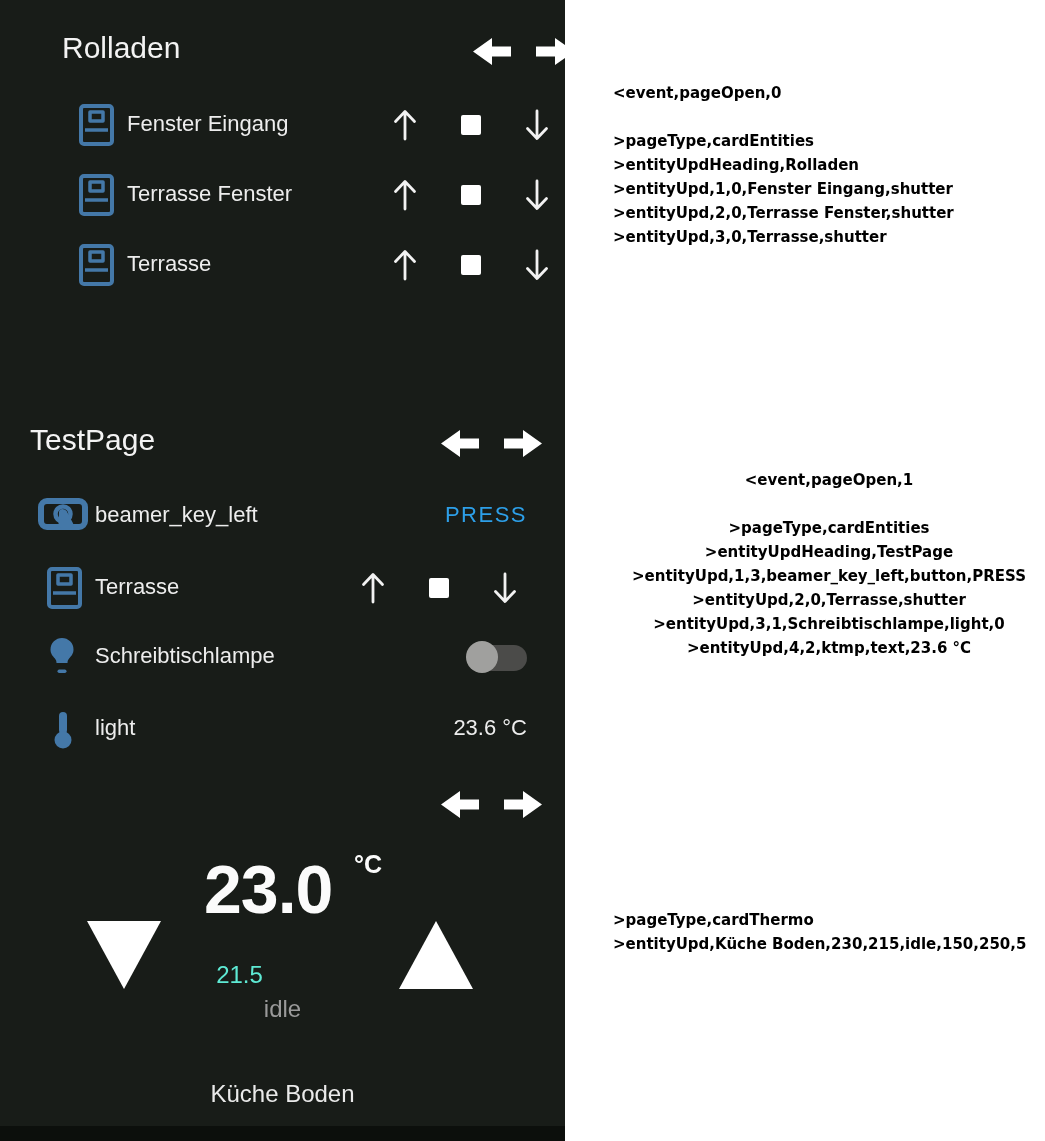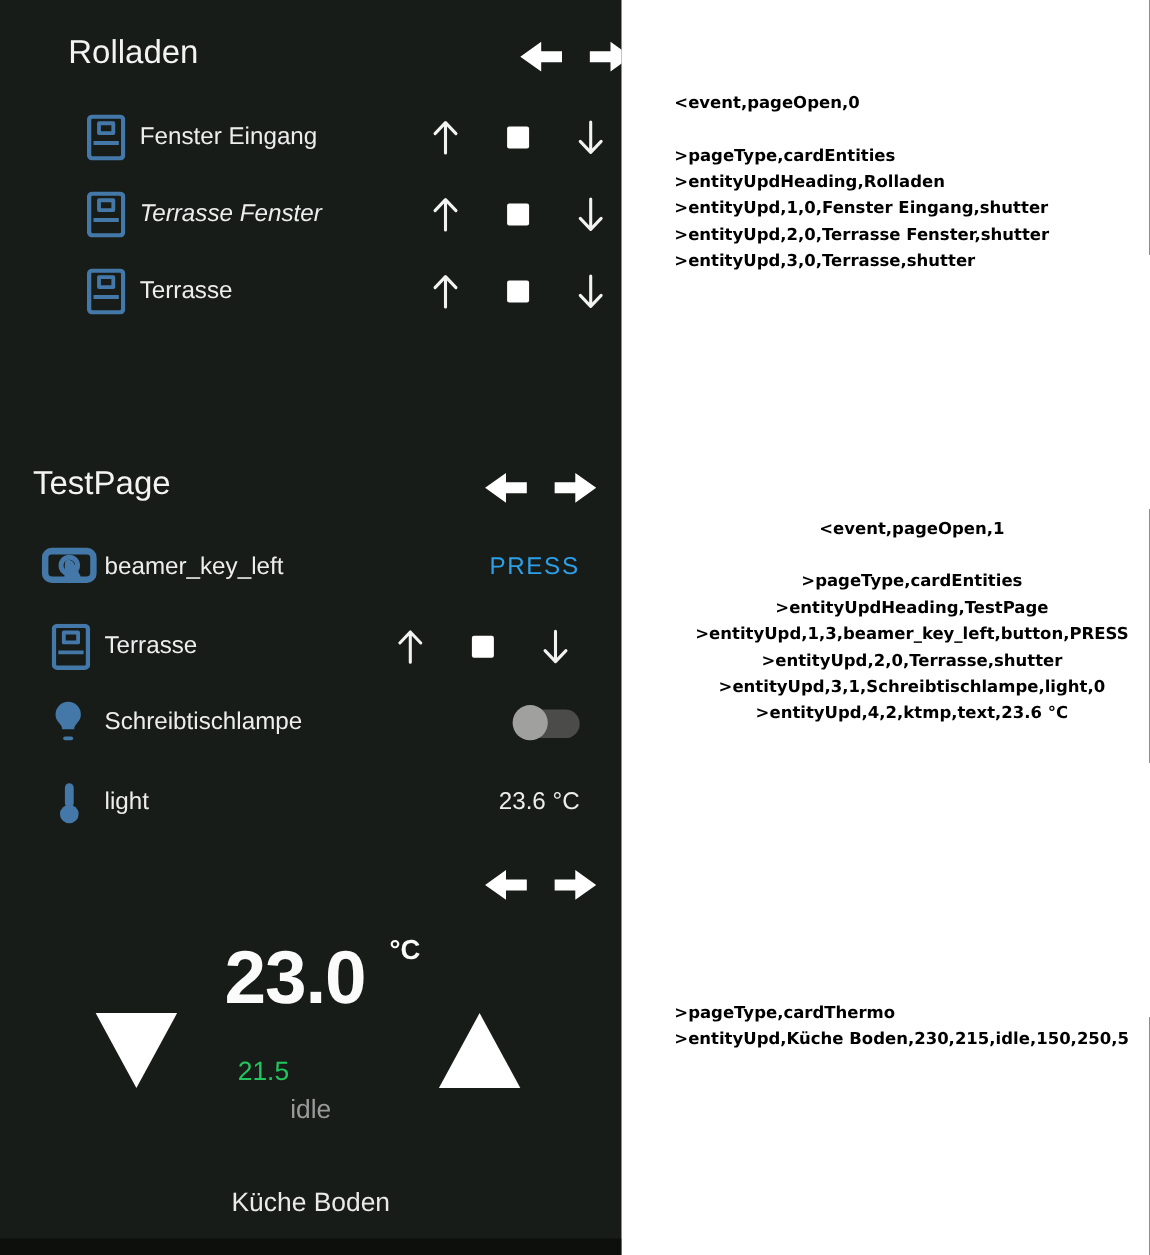--- a/index.html
+++ b/index.html
@@ -14,21 +14,21 @@
   .heading{font-size:30px;color:#f3f3f3;white-space:nowrap;}
   .entity-label{font-size:22px;color:#ededed;white-space:nowrap;}
   .entity-value{font-size:22px;color:#ededed;text-align:right;width:147px;white-space:nowrap;}
   .press{color:#2d9fe8;letter-spacing:1.5px;}
   .stop-btn{width:20px;height:20px;background:#ffffff;border-radius:2px;}
   .toggle{width:61px;height:32px;}
   .toggle .track{position:absolute;left:2px;top:4px;width:59px;height:26px;border-radius:13px;background:#4b4b49;}
   .toggle .knob{position:absolute;left:0;top:0;width:32px;height:32px;border-radius:50%;background:#a0a09e;}
   .temp-big{font-size:68px;line-height:1;font-weight:800;color:#fbfbfb;letter-spacing:-1px;white-space:nowrap;text-align:center;}
   .temp-unit{font-size:25px;font-weight:700;color:#fbfbfb;}
-  .temp-target{left:0;width:479px;text-align:center;font-size:24px;color:#22c55e;}
+  .temp-target{left:0;width:479px;text-align:center;font-size:24px;color:#5eead4;}
   .temp-state{left:0;width:565px;text-align:center;font-size:24px;color:#9a9a9a;}
   .entity-name-big{left:0;width:565px;text-align:center;font-size:24px;color:#eaeaea;}
   .bottom-strip{position:absolute;left:0;top:1126px;width:565px;height:15px;background:#0c0f0c;}
   
   .ann{position:absolute;left:613px;width:432px;
        font-family:"DejaVu Sans", sans-serif;font-weight:700;
        font-size:15px;line-height:24px;color:#000000;}
   .ann-line{min-height:24px;white-space:nowrap;}
 </style>
 </head>
@@ -67,21 +67,21 @@
             <path d="M14 3 V30 M4.5 20.5 L14 30.5 L23.5 20.5"></path>
           </svg></div>
     </div>
 
     <div>
       <svg class="abs" style="left:47px;top:174px;" width="35" height="42" viewBox="0 0 35 42" fill="none" stroke="#4478a8" stroke-width="4" stroke-linejoin="round">
         <rect x="2" y="2" width="31" height="38" rx="3"></rect>
           <rect x="11" y="8" width="13" height="9" stroke-width="3.5"></rect>
           <line x1="6" y1="26" x2="29" y2="26" stroke-width="3.5"></line>
         </svg>
-      <div class="abs entity-label" style="left:95px;top:181px;font-style:italic;">Terrasse Fenster</div>
+      <div class="abs entity-label" style="left:95px;top:181px;">Terrasse Fenster</div>
       <div class="abs" style="left:359px;top:178px;">
         <svg width="28" height="34" viewBox="0 0 28 34" fill="none" stroke="#f2f2f2" stroke-width="2.8" stroke-linecap="round" stroke-linejoin="round">
             <path d="M14 31 V4 M4.5 13.5 L14 3.5 L23.5 13.5"></path>
           </svg></div>
       <div class="abs stop-btn" style="left:429px;top:185px;"></div>
       <div class="abs" style="left:491px;top:178px;">
         <svg width="28" height="34" viewBox="0 0 28 34" fill="none" stroke="#f2f2f2" stroke-width="2.8" stroke-linecap="round" stroke-linejoin="round">
             <path d="M14 3 V30 M4.5 20.5 L14 30.5 L23.5 20.5"></path>
           </svg></div>
     </div>

